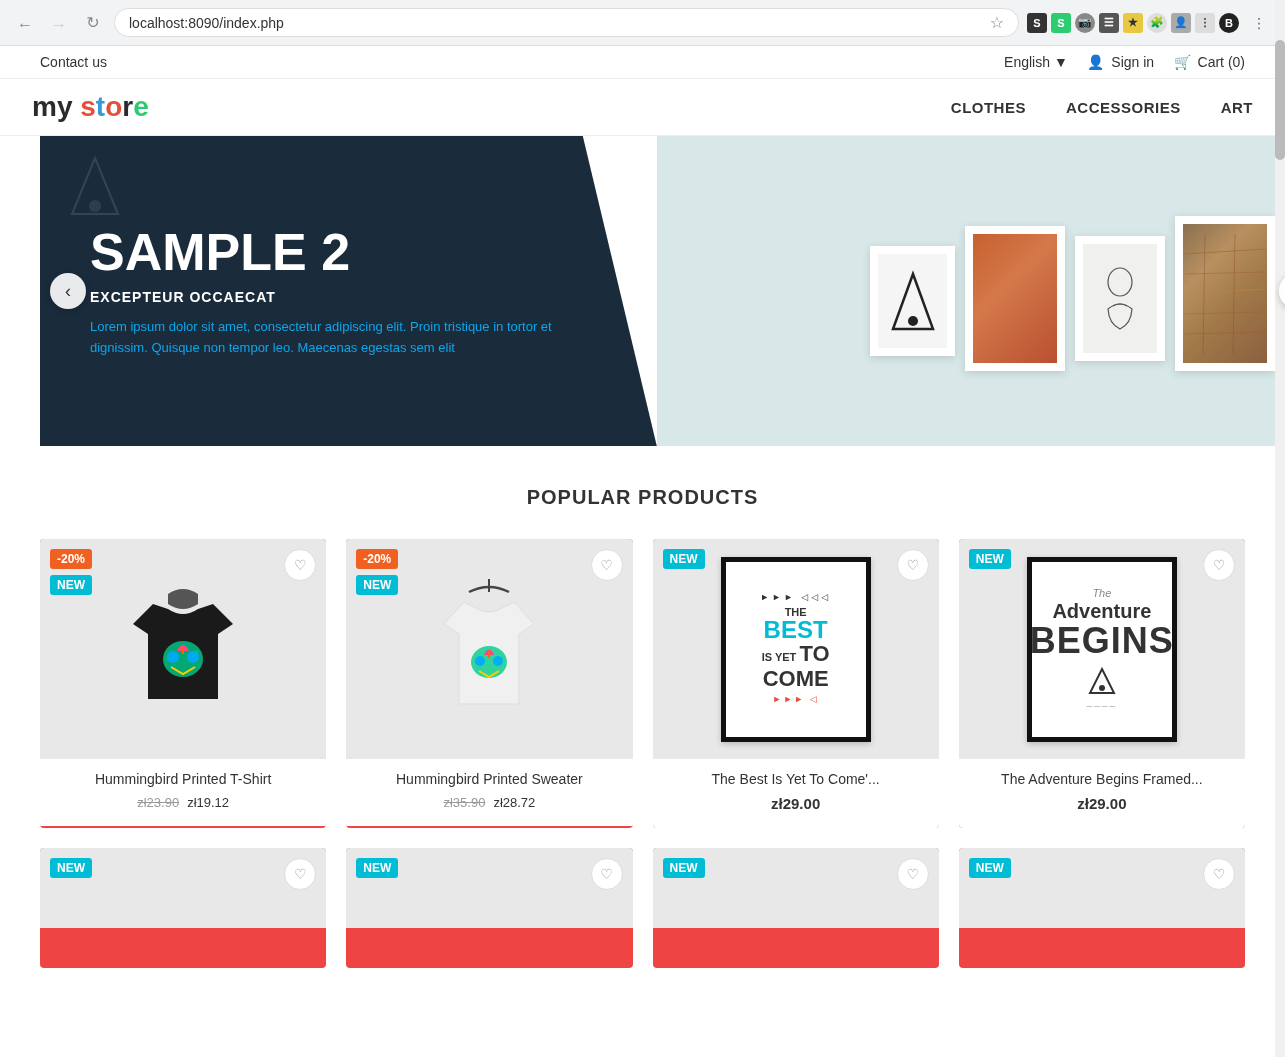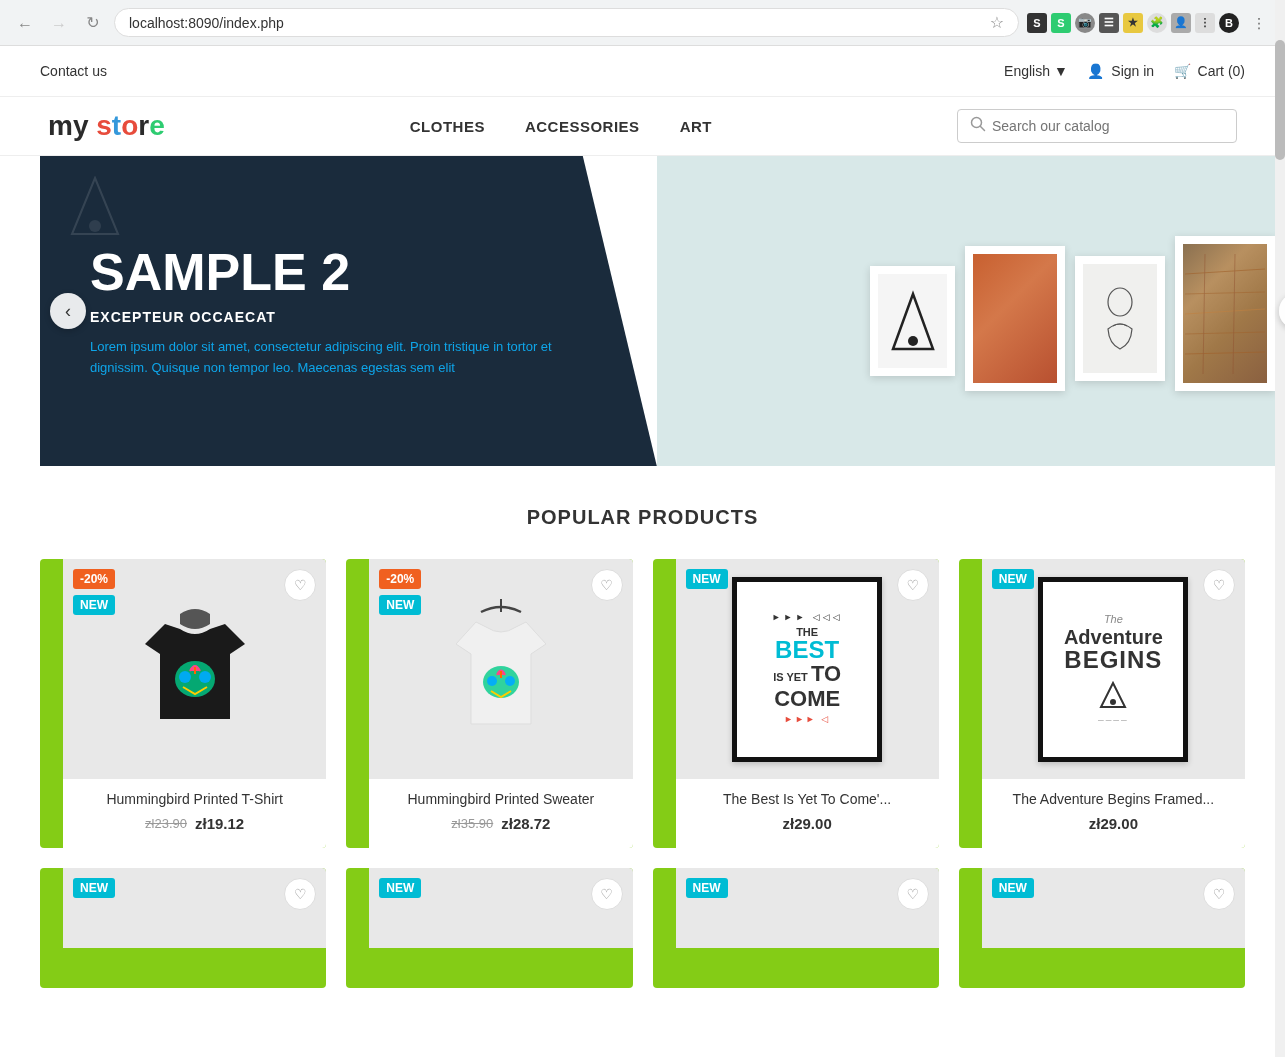--- a/index.html
+++ b/index.html
@@ -3,41 +3,41 @@
   <meta charset="utf-8">
   <style>
     * { box-sizing: border-box; margin: 0; padding: 0; }
     body { font-family: Arial, sans-serif; background: #fff; color: #333; overflow-x: hidden; }
 
     
     .top-bar {
       display: flex;
       justify-content: space-between;
       align-items: center;
-      padding: 17px 40px;
+      padding: 8px 40px;
       border-bottom: 1px solid #eee;
       font-size: 14px;
     }
     .top-bar-right { display: flex; align-items: center; gap: 20px; }
     .lang-selector {
       display: flex; align-items: center; gap: 4px;
       cursor: pointer; font-size: 14px;
     }
     .sign-in { display: flex; align-items: center; gap: 6px; cursor: pointer; font-size: 14px; text-decoration: none; color: #333; }
     .cart-btn {
       display: flex; align-items: center; gap: 6px;
       cursor: pointer; font-size: 14px; color: #333;
     }
 
     
     .header {
       display: flex;
       align-items: center;
       justify-content: space-between;
-      padding: 12px 48px;
+      padding: 12px 32px;
       border-bottom: 1px solid #eee;
     }
     .logo {
       font-size: 28px; font-weight: bold; cursor: pointer;
     }
     .logo-my { color: #2b2b2b; }
     .logo-s { color: #e74c3c; }
     .logo-t { color: #3498db; }
     .logo-o { color: #e74c3c; }
     .logo-r { color: #2b2b2b; }
@@ -147,26 +147,25 @@
       text-align: center; font-size: 20px; font-weight: 700;
       letter-spacing: 1px; margin-bottom: 30px;
       text-transform: uppercase;
     }
     .products-grid {
       display: grid;
       grid-template-columns: repeat(4, 1fr);
       gap: 20px;
     }
     .product-card {
-      background: #84cc16;
+      background: #ef4444;
       border-radius: 4px;
       overflow: hidden;
       position: relative;
       cursor: pointer;
-      padding-left: 23px;
     }
 
     .product-img {
       width: 100%; height: 220px;
       display: flex; align-items: center; justify-content: center;
       position: relative;
       background: #e8e8e8;
       overflow: hidden;
     }
 
@@ -209,21 +208,21 @@
       font-size: 14px; color: #333; text-align: center;
       margin-bottom: 8px;
     }
     .product-prices {
       display: flex; justify-content: center; align-items: center; gap: 8px;
     }
     .price-old {
       font-size: 13px; color: #999; text-decoration: line-through;
     }
     .price-new {
-      font-size: 15px; font-weight: 700; color: #333;
+      font-size: 13px; font-weight: 400; color: #333;
     }
     .price-only {
       font-size: 15px; font-weight: 700; color: #333;
     }
 
     
     .products-grid-bottom {
       display: grid;
       grid-template-columns: repeat(4, 1fr);
       gap: 20px;
@@ -346,29 +345,20 @@
 
 <div class="header">
   <div class="logo">
     <span class="logo-my">my </span><span class="logo-s">s</span><span class="logo-t">t</span><span class="logo-o">o</span><span class="logo-r">r</span><span class="logo-e">e</span>
   </div>
   <nav>
     <a href="#">CLOTHES</a>
     <a href="#">ACCESSORIES</a>
     <a href="#">ART</a>
   </nav>
-  <div class="search-box">
-    <span class="search-icon-svg">
-      <svg width="16" height="16" viewBox="0 0 16 16" fill="none" xmlns="http://www.w3.org/2000/svg">
-        <circle cx="6.5" cy="6.5" r="5" stroke="#999" stroke-width="1.5"></circle>
-        <line x1="10.5" y1="10.5" x2="14.5" y2="14.5" stroke="#999" stroke-width="1.5" stroke-linecap="round"></line>
-      </svg>
-    </span>
-    <input type="text" placeholder="Search our catalog" style="">
-  </div>
 </div>
 
 <div class="carousel" style="margin: 0 40px;">
   <div class="carousel-inner">
     <div class="carousel-left" style="background: #1a2b3c;">
       <div class="carousel-logo-mark">
         <svg width="50" height="60" viewBox="0 0 50 60" fill="none">
           <polygon points="25,2 48,58 2,58" fill="none" stroke="rgba(255,255,255,0.4)" stroke-width="2"></polygon>
           <circle cx="25" cy="50" r="6" fill="rgba(255,255,255,0.3)"></circle>
         </svg>
@@ -509,21 +499,21 @@
     </div>
 
     <div class="product-card">
       <div class="product-img">
         <span class="badge-new-only">NEW</span>
         <button class="wishlist-btn">♡</button>
         <div style="width:150px;height:185px;background:#fff;border:5px solid #111;display:flex;align-items:center;justify-content:center;box-shadow:0 2px 6px rgba(0,0,0,0.2);">
           <div style="text-align:center;padding:8px;">
             <div style="font-size:11px;color:#888;font-style:italic;margin-bottom:2px;">The</div>
             <div style="font-size:20px;font-weight:900;color:#333;line-height:1;">Adventure</div>
-            <div style="font-size:24px;font-weight:900;color:#333;letter-spacing:1px;line-height:1.1;">BEGINS</div>
+            <div style="font-size:36px;font-weight:900;color:#333;letter-spacing:1px;line-height:1.1;">BEGINS</div>
             <div style="margin-top:6px;">
               <svg width="30" height="30" viewBox="0 0 30 30">
                 <polygon points="15,3 27,27 3,27" fill="none" stroke="#333" stroke-width="2"></polygon>
                 <circle cx="15" cy="22" r="3" fill="#333"></circle>
               </svg>
             </div>
             <div style="font-size:8px;letter-spacing:2px;color:#999;margin-top:2px;">────</div>
           </div>
         </div>
       </div>

